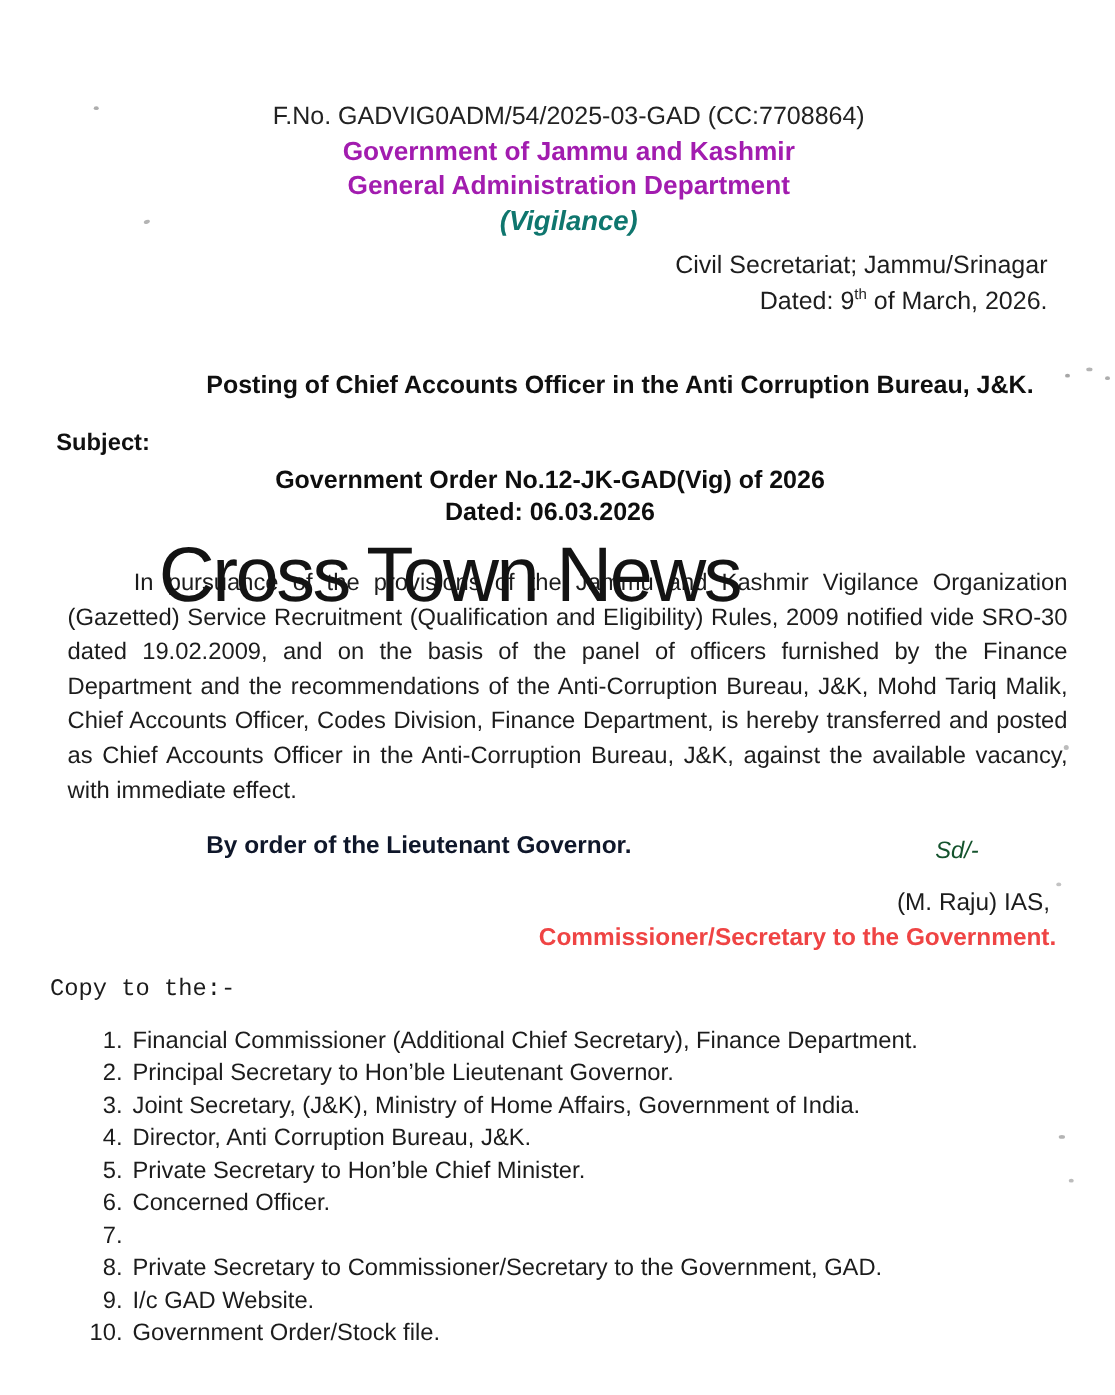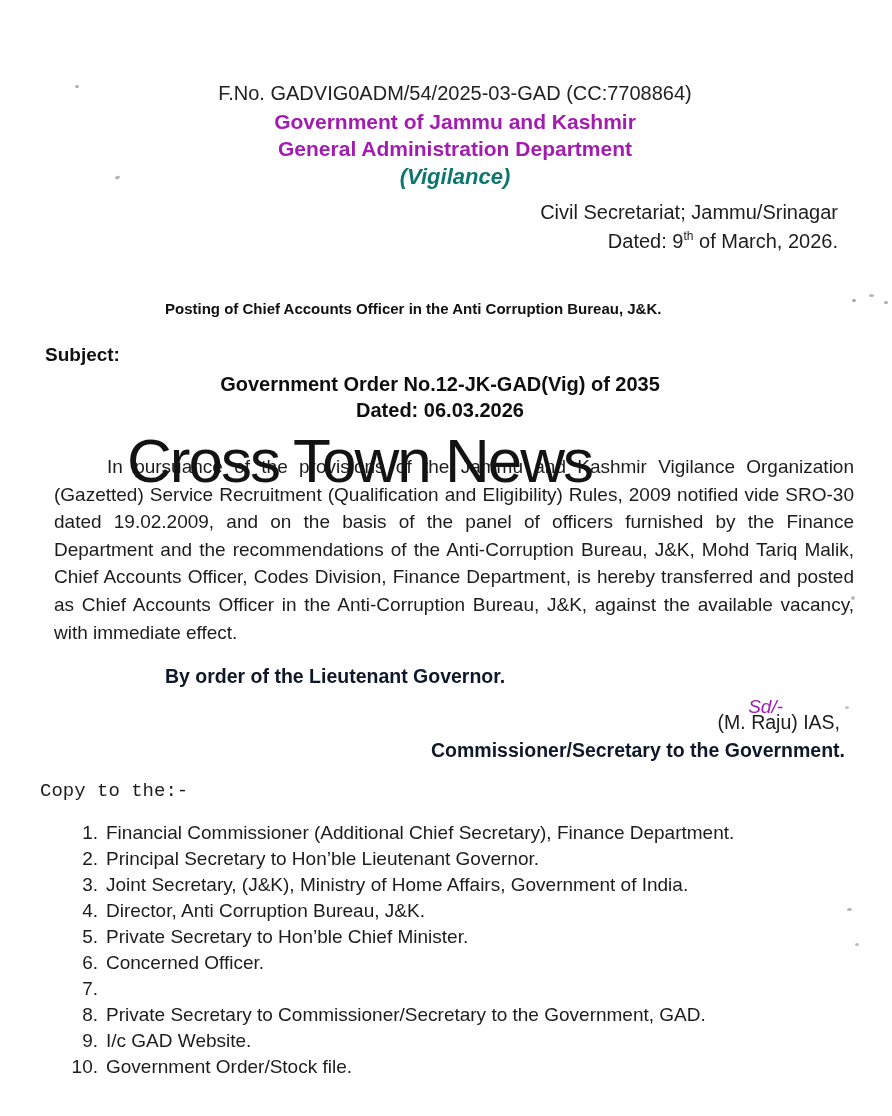--- a/index.html
+++ b/index.html
@@ -52,21 +52,21 @@
     font-size: 19px;
     font-weight: bold;
     color: #101010;
     margin-top: 48px;
   }
   .subject-text {
     position: absolute;
     top: 294px;
     left: 165px;
     width: 674px;
-    font-size: 15px;
+    font-size: 20px;
     font-weight: bold;
     line-height: 29.5px;
     text-align: justify;
     color: #101010;
   }
 
   
   .order-block {
     position: absolute;
     top: 371px;
@@ -110,41 +110,41 @@
   .by-order {
     position: absolute;
     top: 665px;
     left: 165px;
     font-size: 19.5px;
     font-weight: bold;
     color: #0f172a;
   }
   .sig-sd {
     position: absolute;
-    top: 696px;
+    top: 670px;
     right: 109px;
     font-size: 19px;
     font-style: italic;
-    color: #a21caf;
+    color: #14532d;
   }
   .sig-name {
     position: absolute;
     top: 711px;
     right: 52px;
     font-size: 19.5px;
     color: #1c1c1c;
     margin-left: 37px;
   }
   .sig-desig {
     position: absolute;
     top: 739px;
     right: 47px;
     font-size: 19.5px;
     font-weight: bold;
-    color: #0f172a;
+    color: #ef4444;
   }
 
   
   .copy-label {
     position: absolute;
     top: 780px;
     left: 40px;
     font-size: 19px;
     color: #1c1c1c;
     font-family: Liberation Mono, monospace;
@@ -196,21 +196,21 @@
 
   <div class="dateline">
     <div>Civil Secretariat; Jammu/Srinagar</div>
     <div><span>Dated: 9</span><sup>th</sup><span> of March, 2026.</span></div>
   </div>
 
   <div class="subject-label">Subject:</div>
   <div class="subject-text">Posting of Chief Accounts Officer in the Anti Corruption Bureau, J&amp;K.</div>
 
   <div class="order-block">
-    <div>Government Order No.12-JK-GAD(Vig) of 2035</div>
+    <div>Government Order No.12-JK-GAD(Vig) of 2026</div>
     <div>Dated: 06.03.2026</div>
   </div>
 
   <p class="body-para">In pursuance of the provisions of the Jammu and Kashmir Vigilance Organization (Gazetted) Service Recruitment (Qualification and Eligibility) Rules, 2009 notified vide SRO-30 dated 19.02.2009, and on the basis of the panel of officers furnished by the Finance Department and the recommendations of the Anti-Corruption Bureau, J&amp;K, Mohd Tariq Malik, Chief Accounts Officer, Codes Division, Finance Department, is hereby transferred and posted as Chief Accounts Officer in the Anti-Corruption Bureau, J&amp;K, against the available vacancy, with immediate effect.</p>
 
   <div class="watermark">Cross Town News</div>
 
   <div class="by-order">By order of the Lieutenant Governor.</div>
   <div class="sig-sd">Sd/-</div>
   <div class="sig-name">(M. Raju) IAS,</div>

